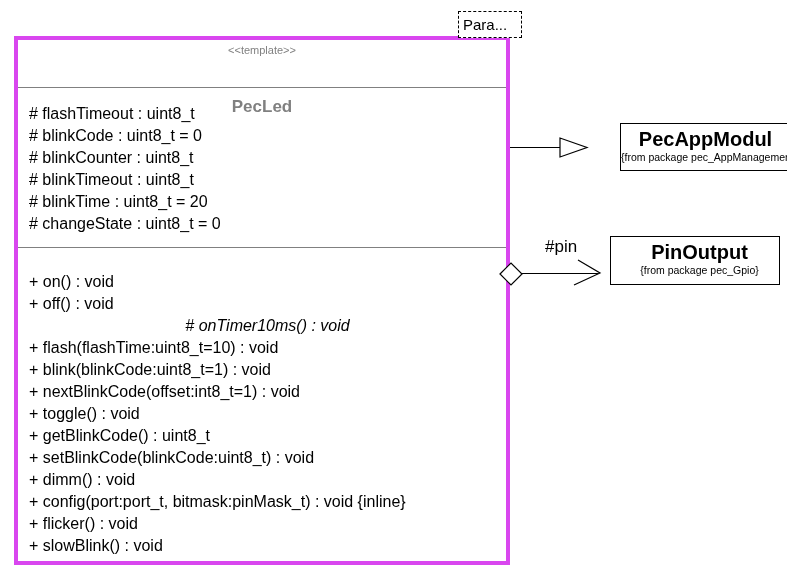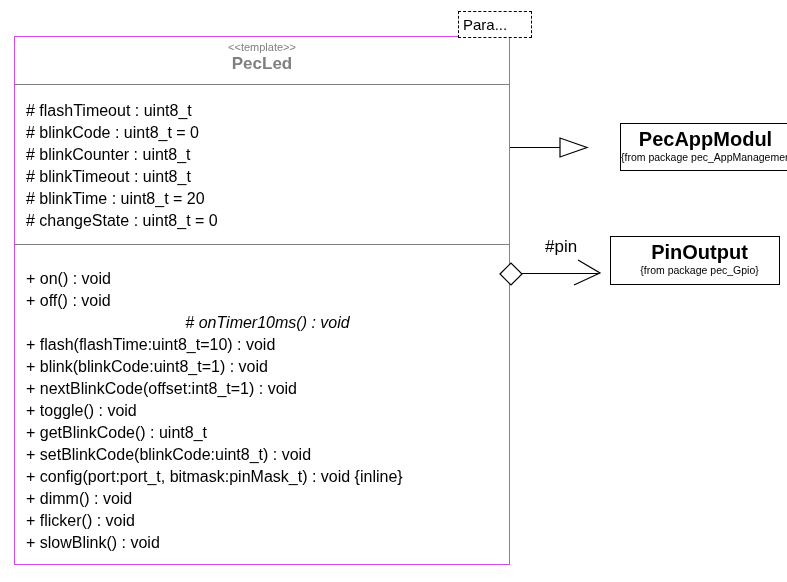--- a/index.html
+++ b/index.html
@@ -11,39 +11,40 @@
     font-family: "Liberation Sans", sans-serif;
     overflow: hidden;
   }
   * { box-sizing: border-box; }
 
   
   .pecled-box {
     position: absolute;
     left: 14px; top: 36px;
     width: 496px; height: 529px;
-    border: 1px solid #d946ef;
+    border: 4px solid #d946ef;
     background: #ffffff;
   }
   .title-compartment {
     height: 47px;
     text-align: center;
     padding-top: 4px;
     color: #808080;
   }
   .stereotype {
     font-size: 11px;
     line-height: 13px;
     color: #808080;
   }
   .class-name {
     font-size: 17px;
     font-weight: bold;
     line-height: 19px;
     color: #808080;
+    margin-top: 40px;
   }
   .attributes-compartment {
     height: 160px;
     border-top: 1px solid #808080;
     padding: 15px 0 0 11px;
   }
   .operations-compartment {
     height: 322px;
     border-top: 1px solid #808080;
     padding: 23px 0 0 11px;
@@ -54,21 +55,21 @@
     height: 22px;
     color: #000000;
     white-space: nowrap;
   }
   .member.italic { font-style: italic; text-align: center; }
 
   
   .param-box {
     position: absolute;
     left: 458px; top: 11px;
-    width: 74px; height: 27px;
+    width: 64px; height: 27px;
     border: 1px dashed #000000;
     background: #ffffff;
     font-size: 15px;
     line-height: 25px;
     padding-left: 4px;
     color: #000000;
     white-space: nowrap;
     overflow: hidden;
   }
 
@@ -134,22 +135,22 @@
     <div class="operations-compartment">
       <div class="member">+ on() : void</div>
       <div class="member">+ off() : void</div>
       <div class="member italic"># onTimer10ms() : void</div>
       <div class="member">+ flash(flashTime:uint8_t=10) : void</div>
       <div class="member">+ blink(blinkCode:uint8_t=1) : void</div>
       <div class="member">+ nextBlinkCode(offset:int8_t=1) : void</div>
       <div class="member">+ toggle() : void</div>
       <div class="member">+ getBlinkCode() : uint8_t</div>
       <div class="member">+ setBlinkCode(blinkCode:uint8_t) : void</div>
+      <div class="member">+ dimm() : void</div>
       <div class="member">+ config(port:port_t, bitmask:pinMask_t) : void {inline}</div>
-      <div class="member">+ dimm() : void</div>
       <div class="member">+ flicker() : void</div>
       <div class="member">+ slowBlink() : void</div>
     </div>
   </div>
 
   <div class="param-box">
     <span>Para...</span>
   </div>
 
   <div class="ext-class appmodul">

